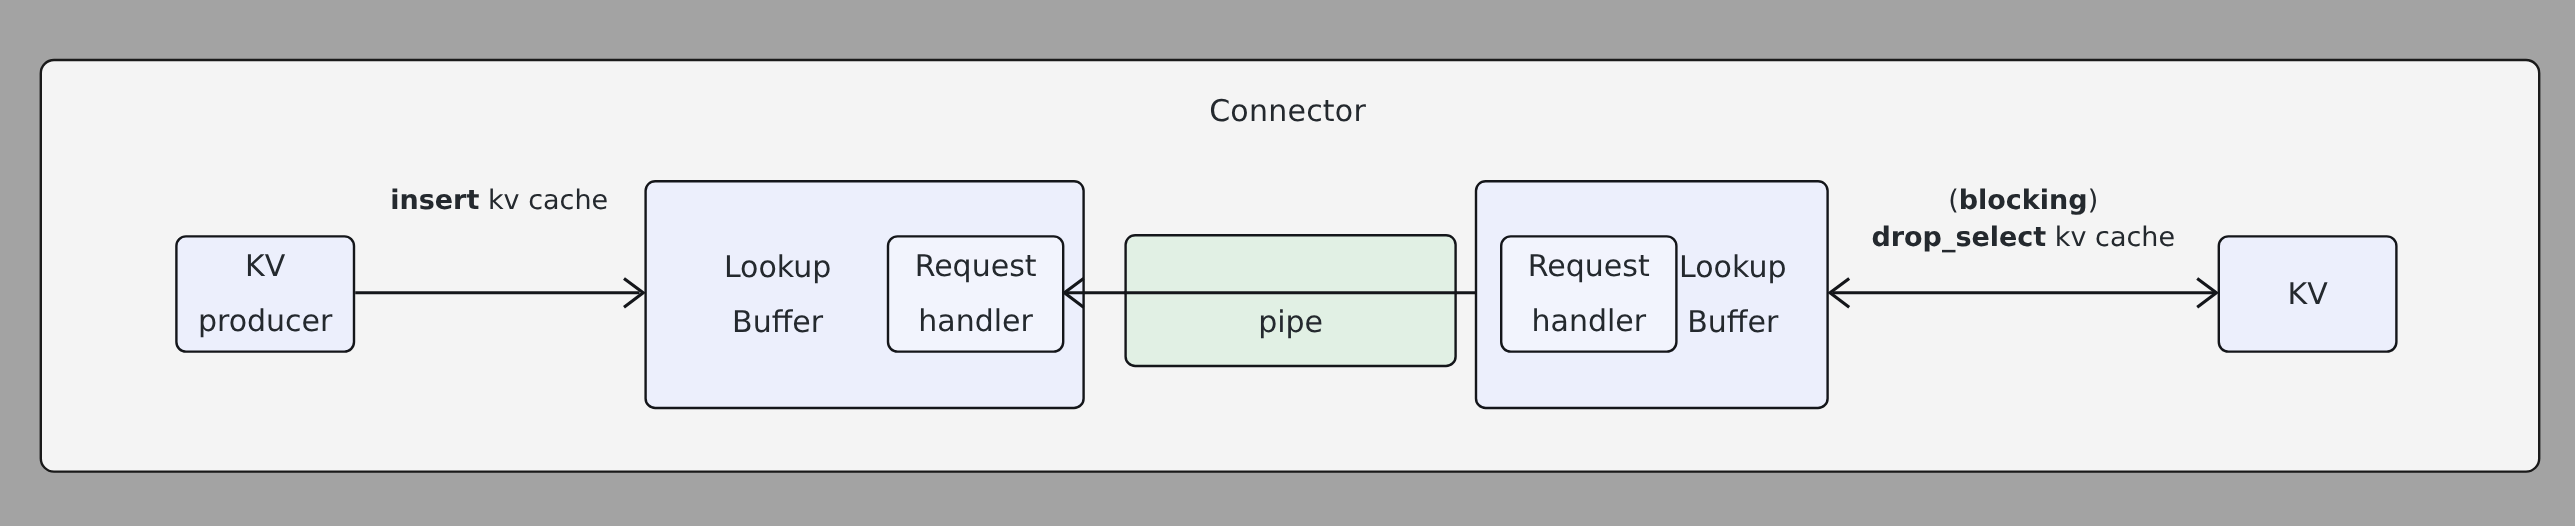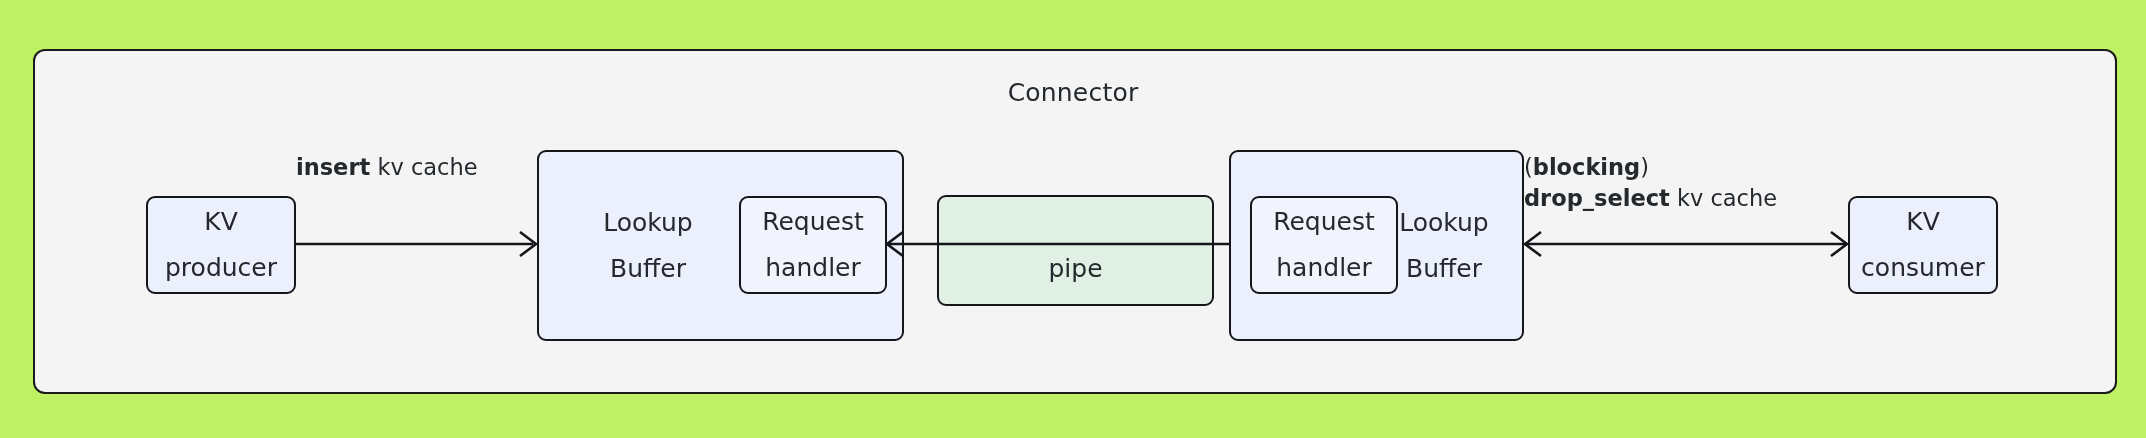--- a/index.html
+++ b/index.html
@@ -7,21 +7,21 @@
     padding: 0;
     background: #ffffff;
   }
   body {
     font-family: "DejaVu Sans", "Liberation Sans", sans-serif;
   }
   #canvas {
     position: relative;
     width: 2146px;
     height: 438px;
-    background: #bef264;
+    background: #a3a3a3;
     overflow: hidden;
   }
 
   
   .connector-box {
     position: absolute;
     left: 33px;
     top: 49px;
     width: 2084px;
     height: 345px;
@@ -123,20 +123,21 @@
     fill: none;
     stroke: #14161a;
     stroke-width: 2.6;
     stroke-linecap: butt;
     stroke-linejoin: miter;
   }
 
   
   .edge-label {
     position: absolute;
+    text-align: center;
     font-size: 22.5px;
     line-height: 1.38;
     color: #24292e;
     white-space: nowrap;
   }
   .edge-label b { font-weight: 700; }
   #label-insert {
     left: 296px; top: 152px; width: 240px;
   }
   #label-drop-select {
@@ -207,16 +208,15 @@
   </div>
 
   <svg class="arrow-svg" style="left:1524px; top:222px;" width="324" height="44">
     <line class="arrow-line" x1="3" y1="22" x2="321" y2="22"></line>
     <polyline class="arrow-head" points="17,10 1,22 17,34"></polyline>
     <polyline class="arrow-head" points="307,10 323,22 307,34"></polyline>
   </svg>
 
   <div class="node blue" id="kv-consumer">
     <span class="line1">KV</span>
-    <span class="line2">consumer</span>
   </div>
 
 </div>
 
 </body></html>

